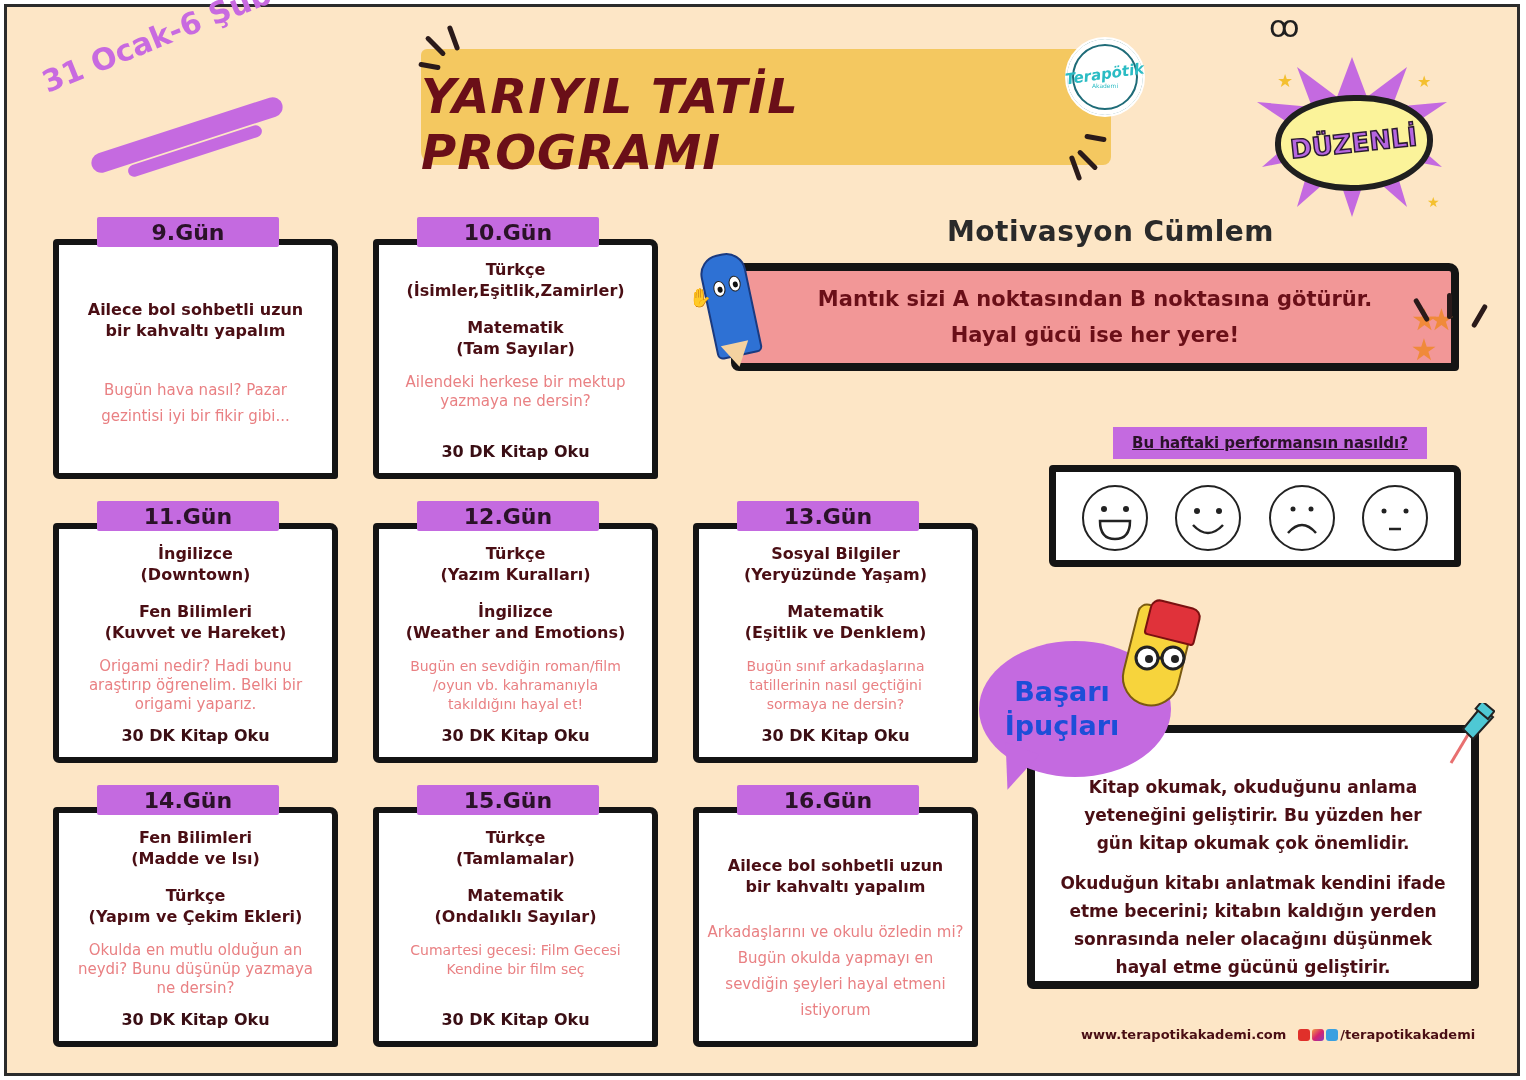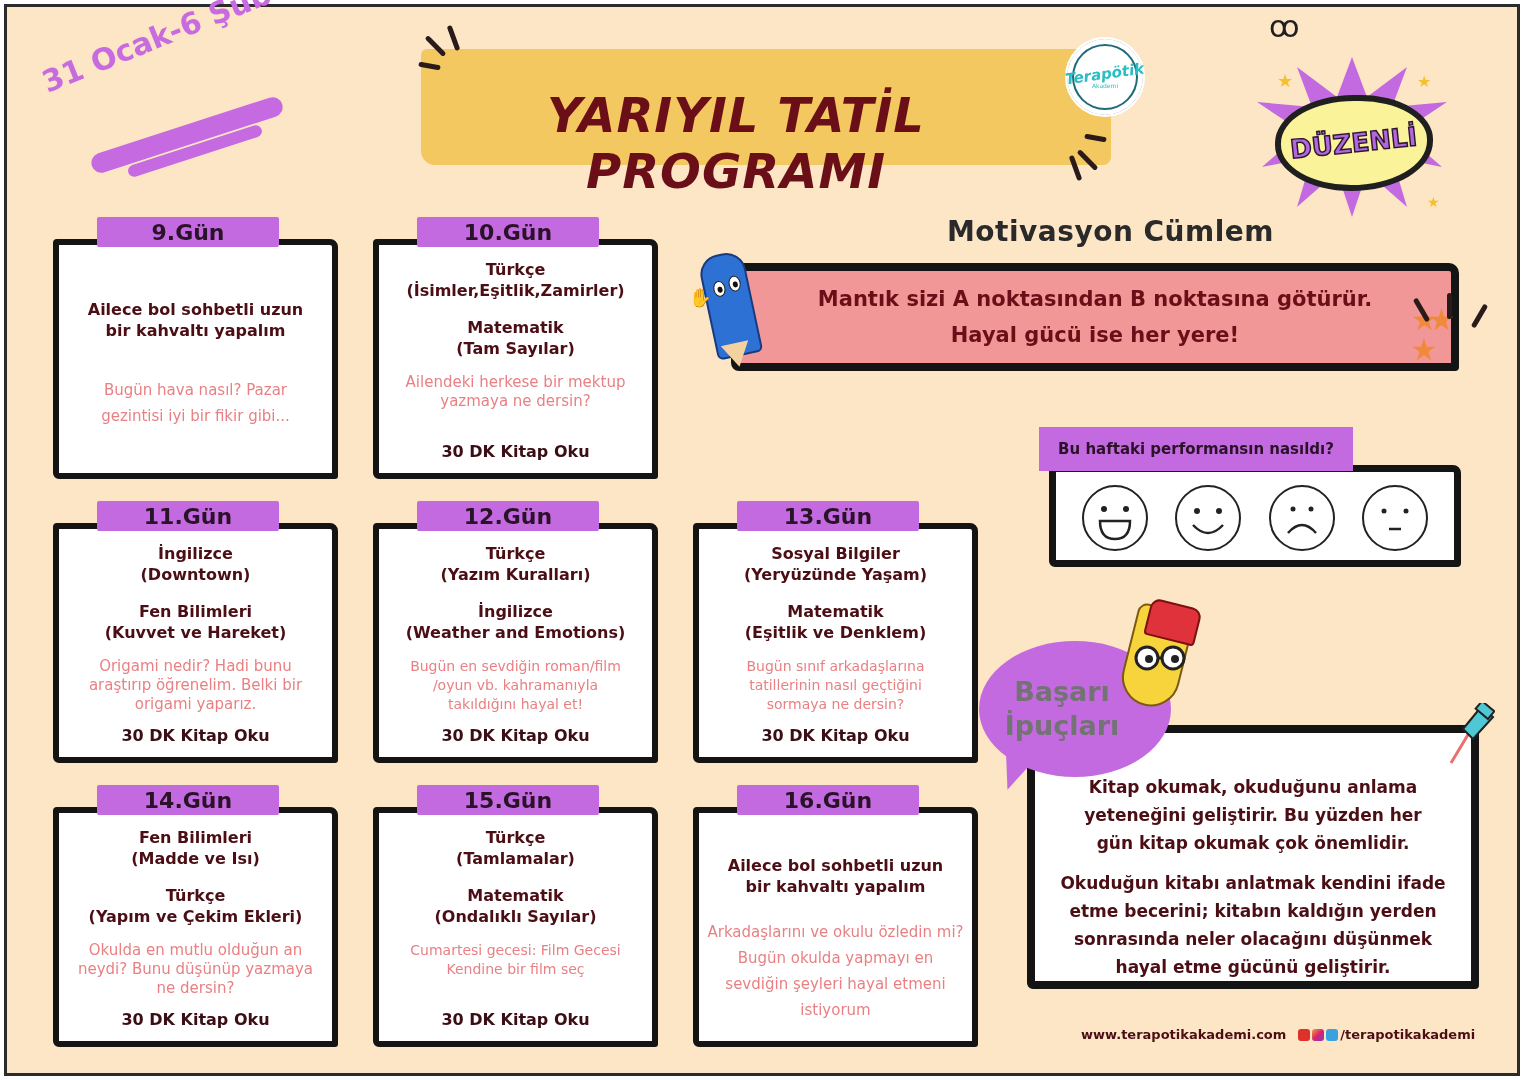--- a/index.html
+++ b/index.html
@@ -19,21 +19,21 @@
   }
   .brush1 { left: 80px; top: 118px; width: 200px; height: 20px; background: #c56ae0; border-radius: 10px; transform: rotate(-18deg); }
   .brush2 { left: 118px; top: 138px; width: 140px; height: 12px; background: #c56ae0; border-radius: 8px; transform: rotate(-18deg); }
 
   
   .title-banner {
     left: 414px; top: 42px; width: 690px; height: 116px; background: #f4c860;
     border-radius: 6px 18px 8px 14px;
   }
   .title-text {
-    left: 414px; top: 80px; width: 630px; text-align: center;
+    left: 414px; top: 61px; width: 630px; 
     font-size: 48px; font-weight: bold; color: #6a0f18; letter-spacing: 1px;
     font-style: italic; font-family: "DejaVu Sans", sans-serif;
   }
   .tick { position: absolute; width: 5px; height: 26px; background: #2a1a1a; border-radius: 3px; }
 
   .logo {
     left: 1058px; top: 30px; width: 80px; height: 80px; border-radius: 50%;
     background: #fff; display: flex; flex-direction: column; align-items: center; justify-content: center;
     border: 2px solid #fff; box-shadow: inset 0 0 0 5px #fff, inset 0 0 0 7px #1f6c78;
   }
@@ -87,43 +87,43 @@
   .pencil-tip {
     left: 716px; top: 336px; width: 0; height: 0; border-left: 14px solid transparent;
     border-right: 14px solid transparent; border-top: 24px solid #f4d2a0; transform: rotate(-12deg);
   }
   .eye { position: absolute; width: 12px; height: 16px; background: #fff; border-radius: 50%; border: 1px solid #222; }
   .eye::after { content: ""; position: absolute; left: 3px; top: 5px; width: 5px; height: 6px; background: #111; border-radius: 50%; }
   .stars { left: 1404px; top: 298px; font-size: 30px; color: #f08a3a; letter-spacing: -10px; line-height: 30px; }
 
   
   .perf-tab {
-    left: 1032px; top: 420px; width: 314px; height: 44px; background: #c46ae0;
+    left: 1106px; top: 420px; width: 314px; height: 32px; background: #c46ae0;
     display: flex; align-items: center; justify-content: center;
-    font-size: 15px; font-weight: bold; color: #2a1228; z-index: 3;
+    font-size: 15px; font-weight: bold; color: #2a1228; z-index: 3; text-decoration: underline;
   }
   .perf-box {
     left: 1042px; top: 458px; width: 412px; height: 102px; background: #fff;
     border: 7px solid #141414; border-radius: 4px 8px 4px 6px;
     display: flex; align-items: center; justify-content: space-around; padding: 4px 12px 0;
   }
   .face svg { display: block; }
 
   
   .bubble {
     left: 972px; top: 634px; width: 192px; height: 136px; background: #c46ae0;
     border-radius: 50%; z-index: 2;
   }
   .bubble-tail {
     left: 990px; top: 740px; width: 0; height: 0; border-left: 18px solid transparent;
     border-right: 18px solid transparent; border-top: 44px solid #c46ae0; z-index: 2; transform: rotate(20deg);
   }
   .bubble-text {
     left: 990px; top: 668px; width: 130px; text-align: center; z-index: 3;
-    font-size: 27px; font-weight: bold; color: #737373; line-height: 34px;
+    font-size: 27px; font-weight: bold; color: #1d4ed8; line-height: 34px;
   }
   .tips-box {
     left: 1020px; top: 718px; width: 452px; height: 264px; background: #fff;
     border: 8px solid #141414; border-radius: 4px 8px 4px 6px;
     display: flex; flex-direction: column; align-items: center; padding-top: 40px; text-align: center;
   }
   .tips-p { font-size: 17px; color: #4a0e14; font-weight: bold; line-height: 28px; padding: 0 14px; }
   .tips-p + .tips-p { margin-top: 12px; }
   .pencil-yellow {
     left: 1120px; top: 600px; width: 58px; height: 100px; background: #f7d43c; z-index: 4;

